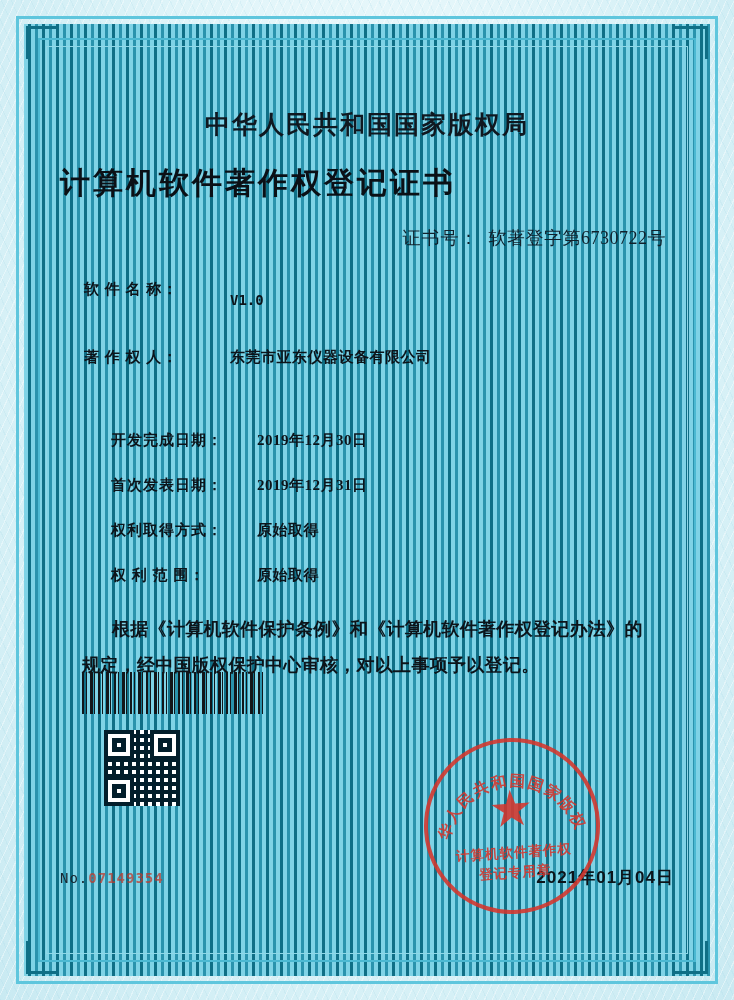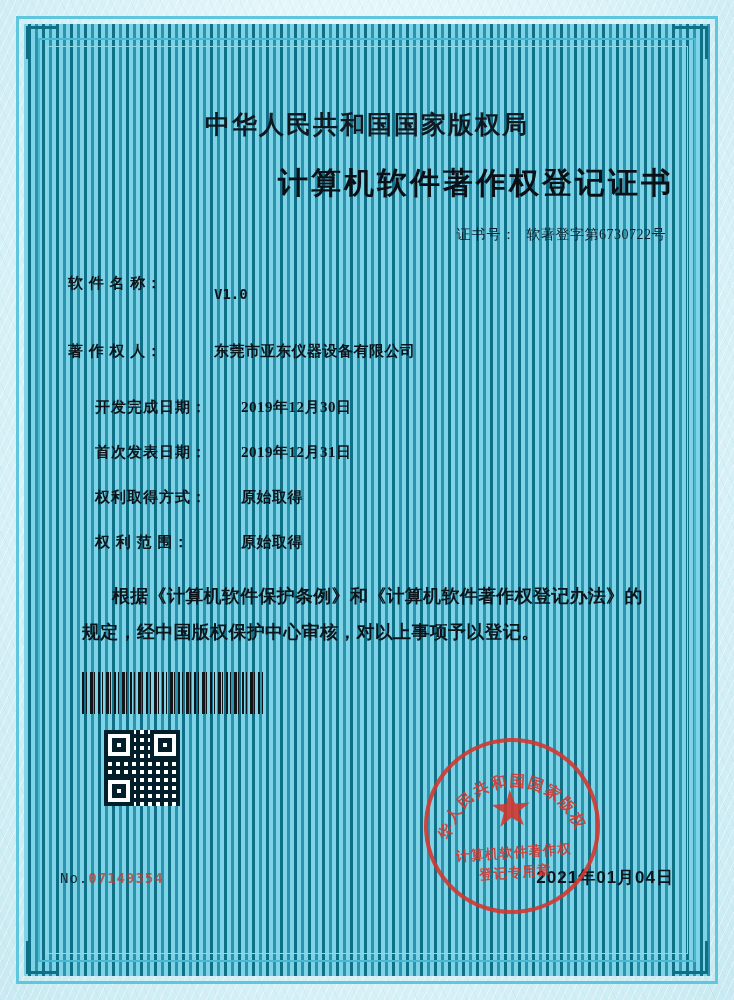--- a/index.html
+++ b/index.html
@@ -112,42 +112,42 @@
   .org-title {
     text-align: center;
     font-family: "DejaVu Serif", serif;
     font-size: 25px;
     font-weight: bold;
     letter-spacing: 2px;
     color: #101820;
     margin-top: 48px;
   }
   .doc-title {
-    text-align: right;
+    text-align: left;
     font-family: "DejaVu Serif", serif;
     font-size: 30px;
     font-weight: bold;
     letter-spacing: 3px;
     color: #0b1016;
     margin-top: 22px;
   }
   .cert-no {
     text-align: right;
-    font-size: 14px;
+    font-size: 18px;
     color: #11202b;
     margin-top: 22px;
     padding-right: 8px;
     letter-spacing: 0.5px;
   }
   .cert-no .cn-label { letter-spacing: 1px; }
   .cert-no .cn-value { margin-left: 10px; }
 
   .fields {
     margin-top: 30px;
-    padding-left: 8px;
+    padding-left: 24px;
   }
   .field-row {
     display: flex;
     align-items: flex-start;
     margin-bottom: 0;
   }
   .f-label {
     width: 146px;
     flex: 0 0 146px;
     font-size: 15px;
@@ -169,21 +169,21 @@
   }
 
   .block-name { margin-bottom: 40px; }
   .block-name .f-value-line2 {
     font-family: "DejaVu Sans Mono", monospace;
     font-size: 14px;
     font-weight: bold;
     margin-top: 12px;
     color: #0d141a;
   }
-  .block-owner { margin-bottom: 37px; }
+  .block-owner { margin-bottom: 64px; }
   .row-gap { margin-bottom: 26px; margin-left: 27px; }
 
   .statement {
     margin-top: 26px;
     font-size: 18px;
     font-weight: bold;
     line-height: 2.0;
     color: #0d141a;
     letter-spacing: 0.3px;
     padding-left: 22px;

